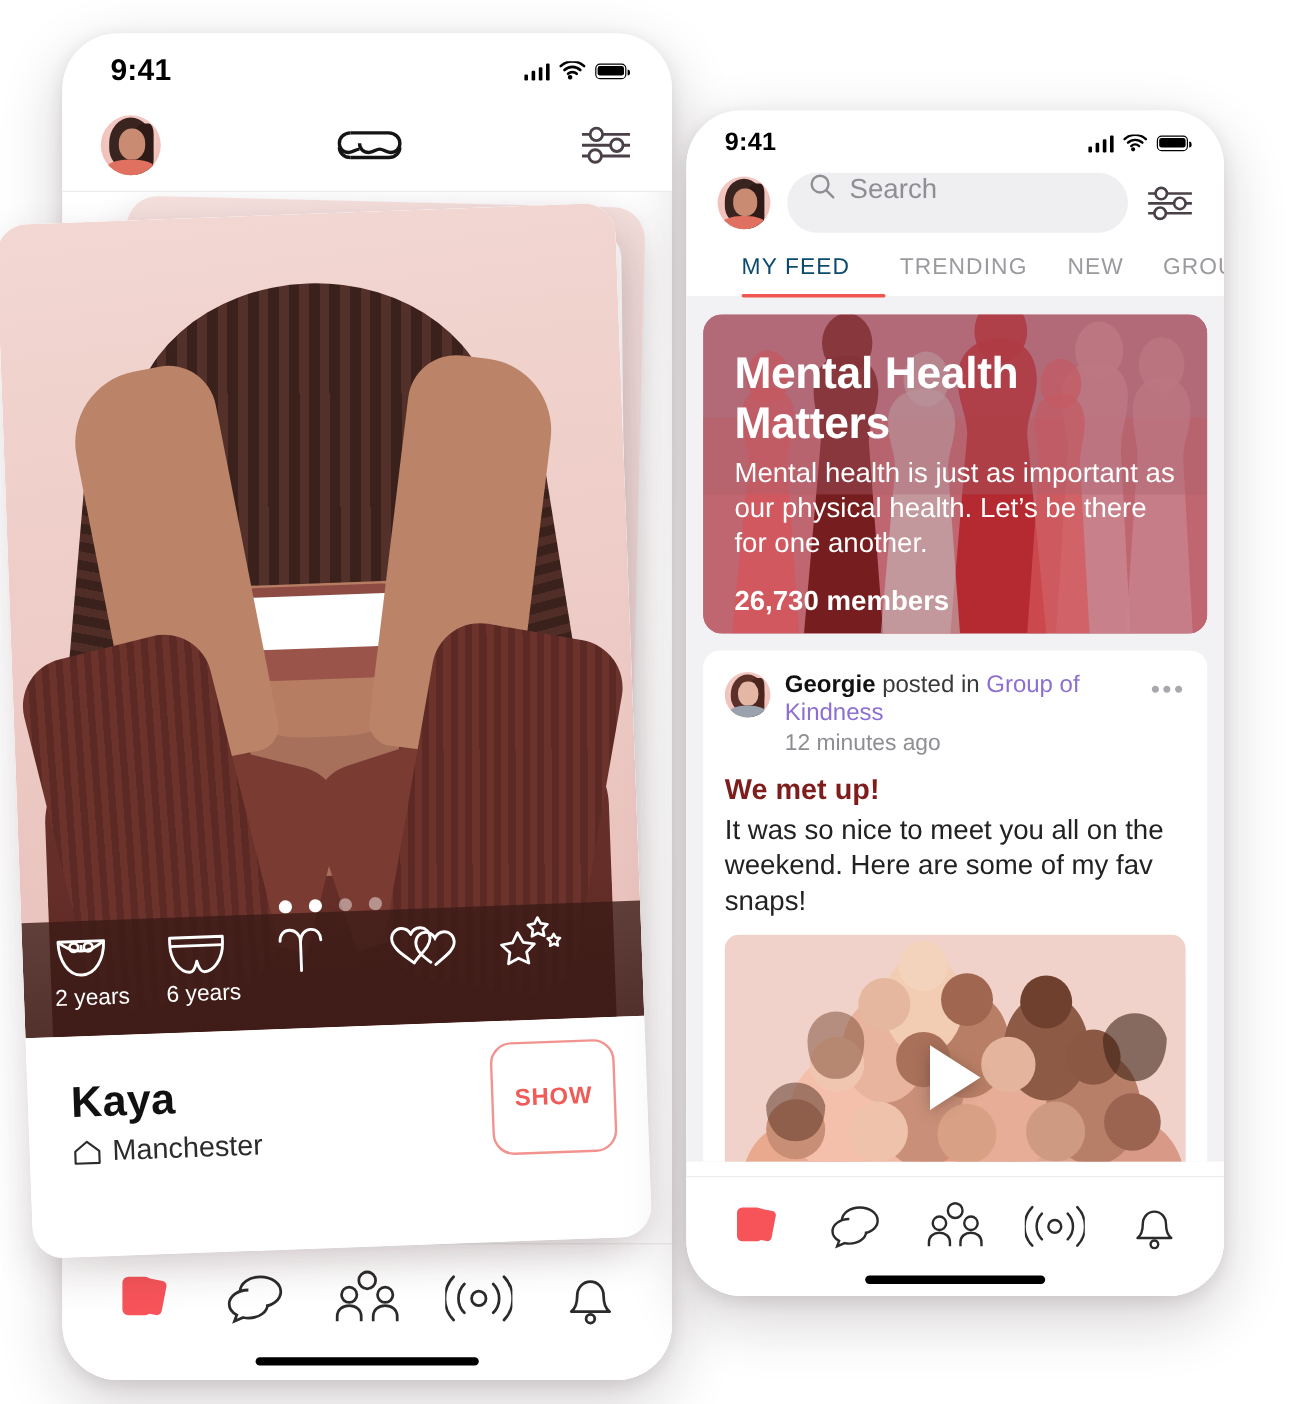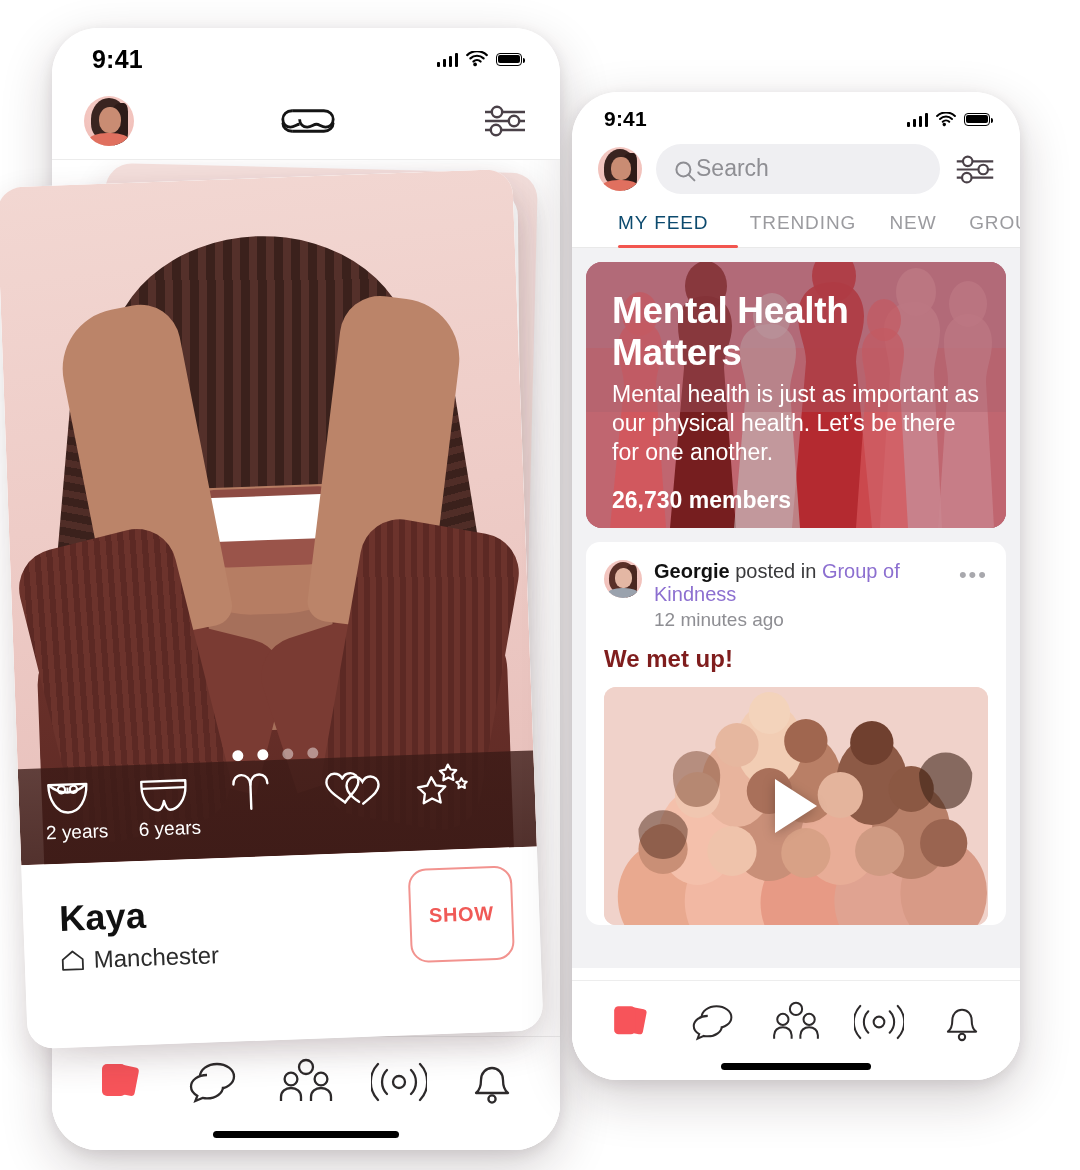--- a/index.html
+++ b/index.html
@@ -174,21 +174,21 @@
     background: #fff; border-top: 1px solid #ededed;
   }
   .navrow { display:flex; align-items:center; justify-content: space-around; padding: 18px 22px 8px; }
   .navitem { width: 62px; height: 54px; display:flex; align-items:center; justify-content:center; }
   .homebar { width: 186px; height: 7px; background:#000; border-radius: 6px; margin: 14px auto 12px; }
 
   
   .r-searchrow { display:flex; align-items:center; gap: 14px; padding: 4px 24px 0 26px; }
   .searchbox {
     flex: 1; height: 50px; background: #efeff2; border-radius: 25px;
-    display:flex; align-items:flex-end; padding: 12px 18px;
+    display:flex; align-items:flex-start; gap: 12px; padding: 0 18px;
   }
   .searchbox .ph { color:#8e8e93; font-size: 23px; }
   .tabs { display:flex; align-items:flex-end; padding: 18px 20px 0 26px; gap: 0;
     border-bottom: 1px solid #e9e9e9; }
   .tab { padding: 0 0 13px; font-size: 19px; letter-spacing: .9px; color:#9b9b9f;
     font-weight: 500; position: relative; flex: none; }
   .tab.active { color:#0c4a6e; font-weight:normal;margin-left:20px; }
   .tab.active::after { content:""; position:absolute; left:0; right:0; bottom:-1px;
     height: 3px; background:#f2554f; border-radius:2px; }
 
@@ -517,20 +517,21 @@
               <b>Georgie</b>
               <span>posted in</span>
               <span class="grp">Group of Kindness</span>
             </div>
             <div class="ph-time">12 minutes ago</div>
           </div>
           <div class="dots3">•••</div>
         </div>
 
         <div class="post-title">We met up!</div>
+        <div class="post-body">It was so nice to meet you all on the weekend. Here are some of my fav snaps!</div>
 
         <div class="post-media">
           <svg viewBox="0 0 390 238" preserveAspectRatio="none" style="position:absolute;inset:0;width:100%;height:100%">
             <rect width="390" height="238" fill="#f0d2ca"></rect>
             <g>
               <ellipse cx="60" cy="210" rx="46" ry="54" fill="#e9a98f"></ellipse>
               <ellipse cx="130" cy="214" rx="48" ry="56" fill="#f2b8a3"></ellipse>
               <ellipse cx="205" cy="216" rx="46" ry="54" fill="#e79a85"></ellipse>
               <ellipse cx="280" cy="214" rx="46" ry="54" fill="#e0a391"></ellipse>
               <ellipse cx="345" cy="206" rx="44" ry="52" fill="#d89a86"></ellipse>

